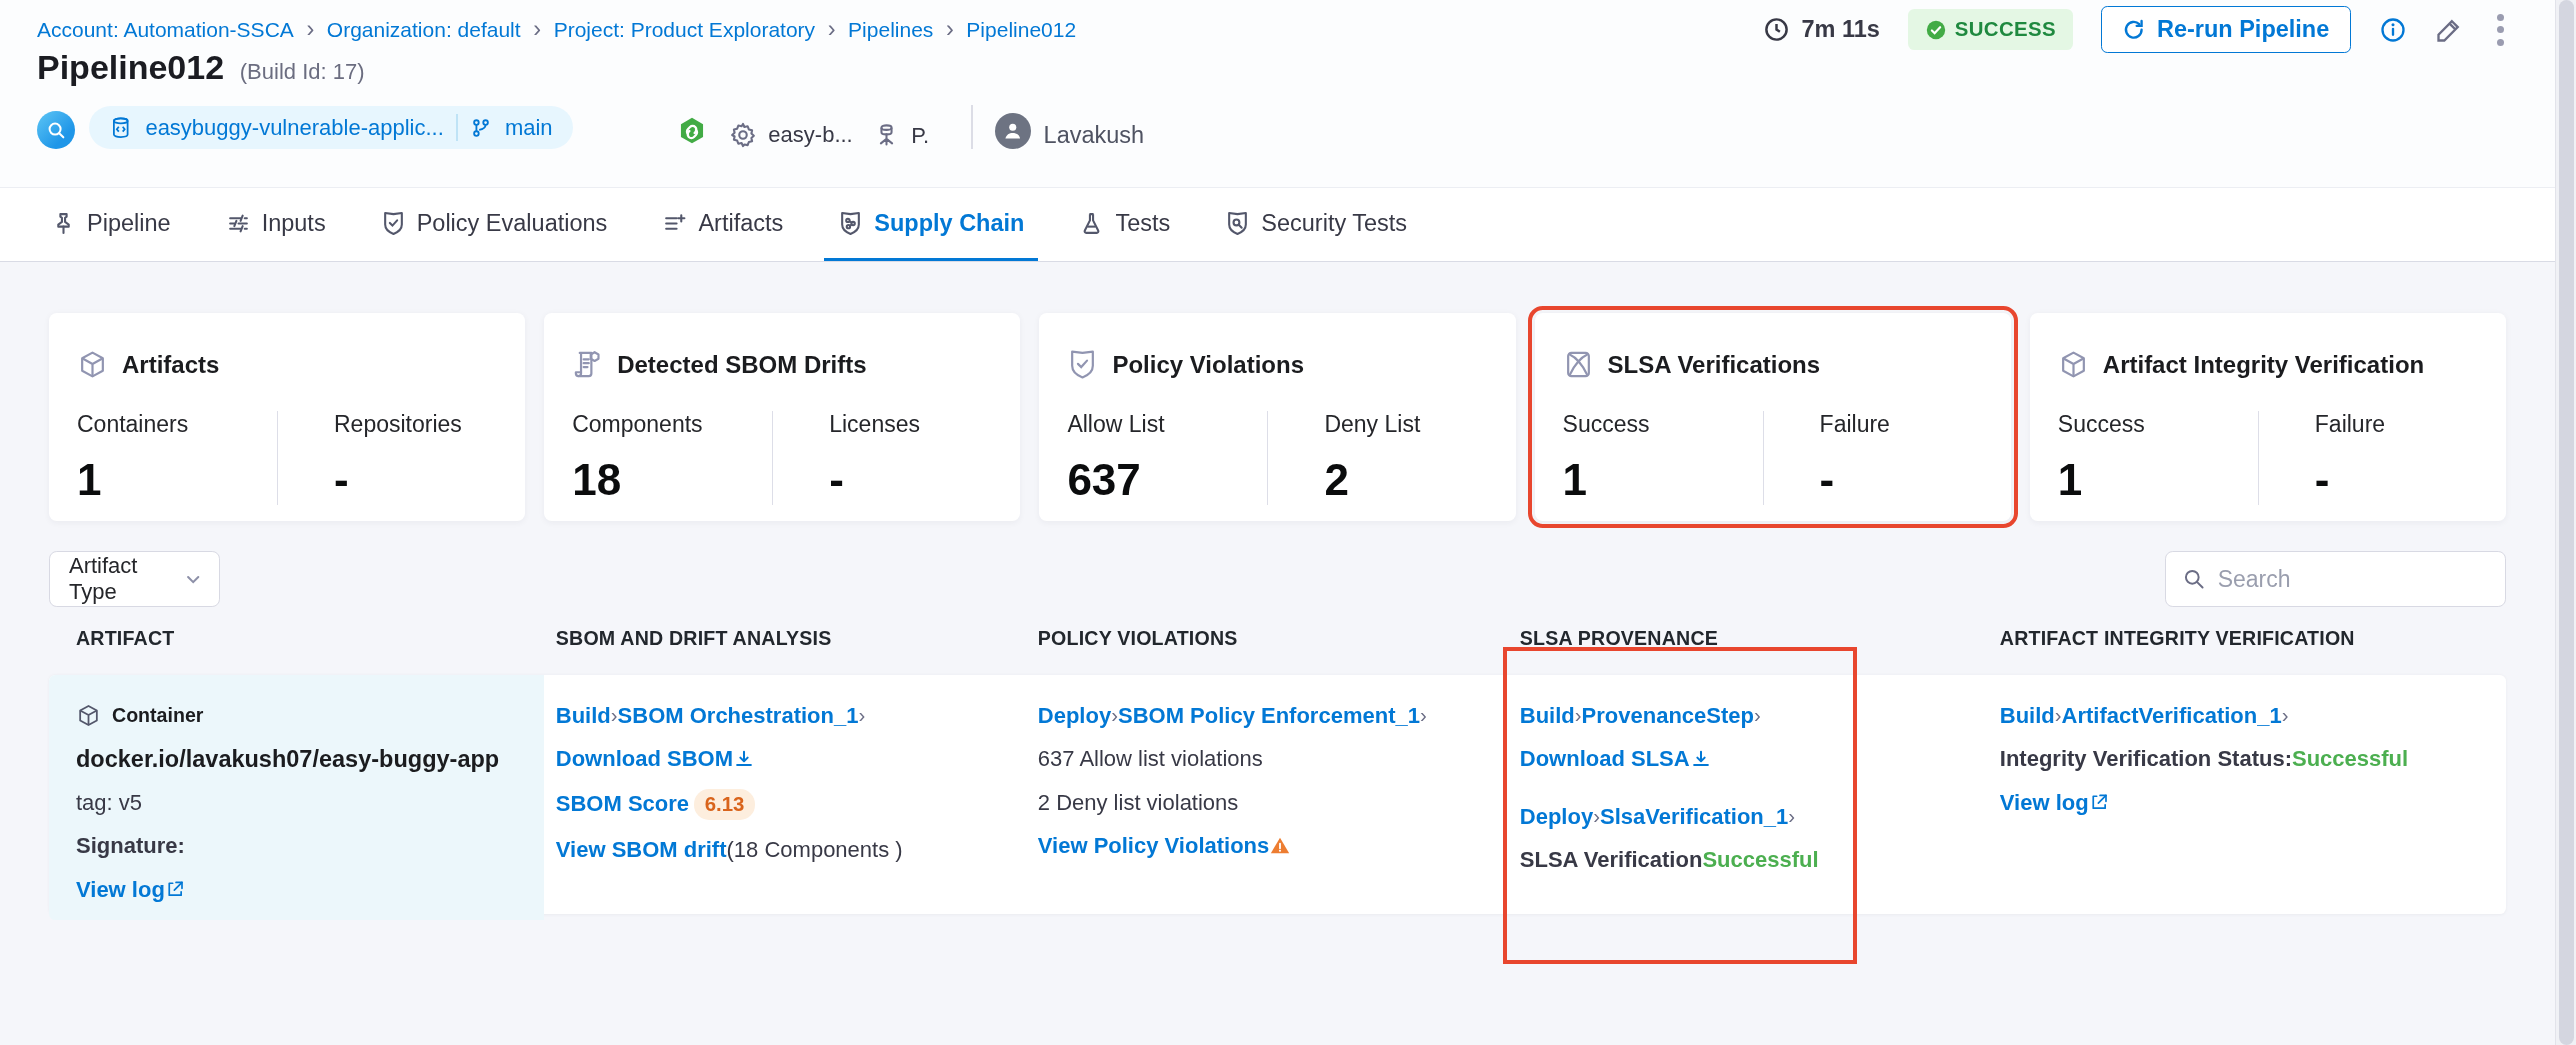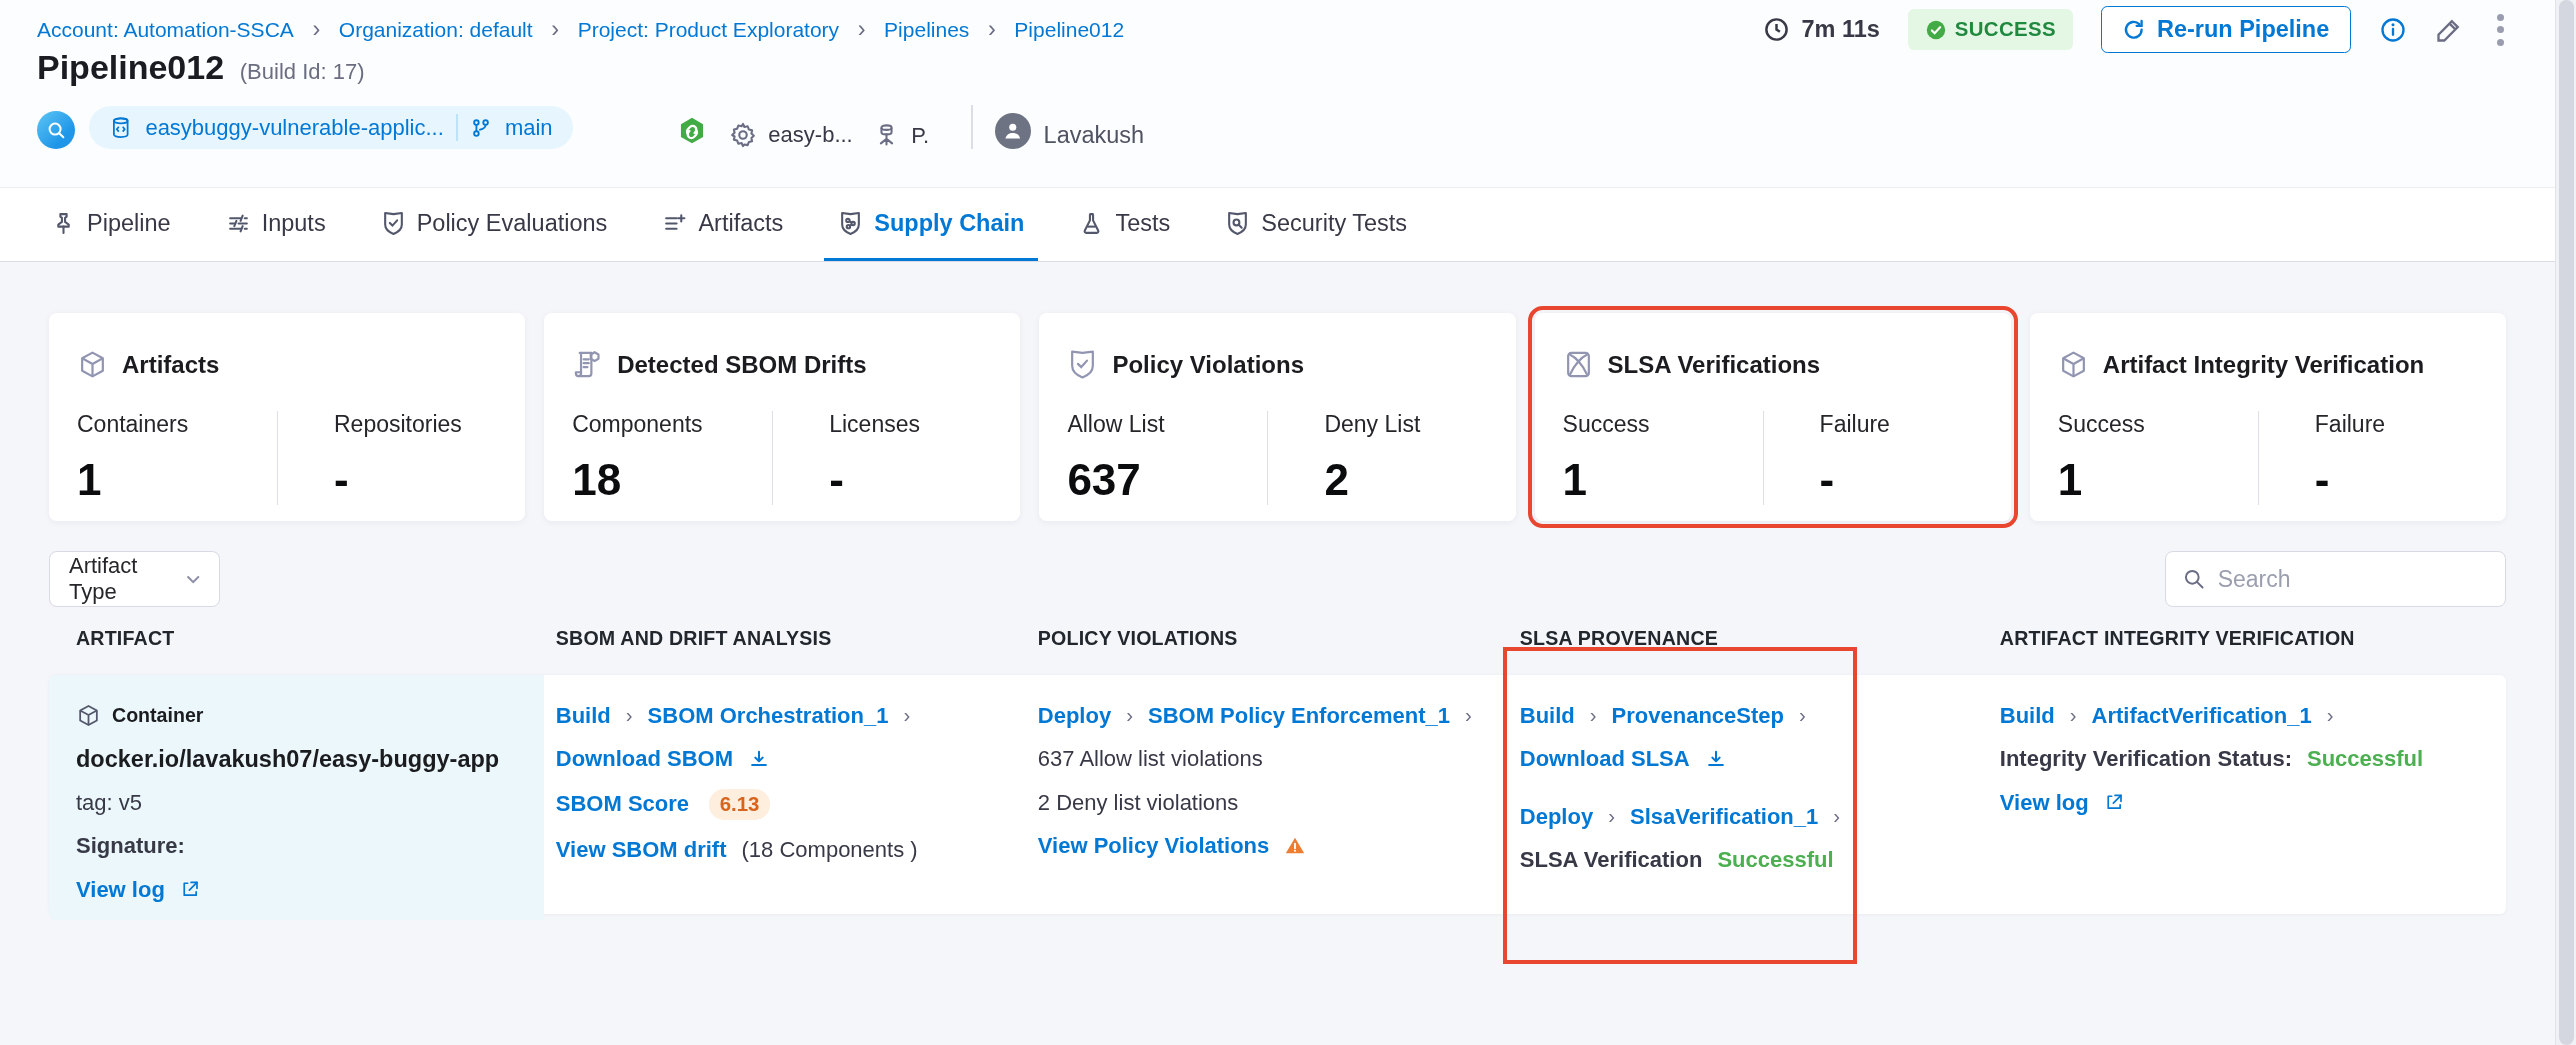--- a/index.html
+++ b/index.html
@@ -3,21 +3,21 @@
 <meta charset="utf-8">
 <style>
   * { margin:0; padding:0; box-sizing:border-box; }
   html,body { background:#e9ebf1; }
   body { font-family:"Liberation Sans","DejaVu Sans",sans-serif; color:#22272d; }
   #page { position:relative; width:2576px; height:1045px; background:#f5f6fa; overflow:hidden; }
 
   
   .topbar { position:relative; background:#fcfdfe; border-bottom:0.8px solid #eceef3; padding:0 0 0 37px; height:188px; }
   .crumb-row { display:flex; align-items:center; padding-top:25px; height:34px; }
-  .crumbs { display:flex; align-items:center; gap:17px; font-size:21px; }
+  .crumbs { display:flex; align-items:center; gap:11px; font-size:21px; }
   .crumb { color:#0278d5; cursor:pointer; white-space:nowrap; }
   .crumb-sep { color:#6b6d85; font-size:23.5px; padding:0 1.6px; }
   .top-actions { margin-left:auto; display:flex; align-items:center; gap:28px; padding-right:72px; }
   .duration { display:flex; align-items:center; gap:11px; font-size:23.5px; font-weight:700; color:#383946; }
   .status-badge { display:flex; align-items:center; gap:7.8px; background:#e4f7e4; color:#1f893f;
     font-size:20.4px; font-weight:700; letter-spacing:0.4px; padding:9.4px 17px; border-radius:6.3px; }
   .rerun-btn { display:flex; align-items:center; gap:11px; border:1.6px solid #0278d5; color:#0278d5;
     background:#fff; font-size:23.5px; font-weight:600; padding:9.4px 20.4px; border-radius:6.3px; cursor:pointer; }
   .icon-btn { background:none; border:none; cursor:pointer; display:flex; align-items:center; }
   .kebab { display:flex; flex-direction:column; gap:5.5px; margin-left:6.3px; }
@@ -70,21 +70,21 @@
   .search-box input::placeholder { color:#9a9eae; }
 
   
   .tbl-head { display:grid; grid-template-columns:495px 482px 482px 480px 1fr; margin-top:20px; }
   .tbl-head .th { font-size:19.6px; font-weight:700; color:#22272d; letter-spacing:0.2px; padding-left:11.8px; }
   .tbl-head .th:first-child { padding-left:27px; }
   .tbl-row { display:grid; grid-template-columns:495px 482px 482px 480px 1fr; background:#fff; border-radius:6.3px;
     margin-top:25px; height:239px; box-shadow:0 0.8px 3.1px rgba(40,41,61,.05); }
   .cell { padding:27px 15.7px 0 11.8px; font-size:22px; }
   .cell-artifact { background:#ecf7fb; border-radius:6.3px 0 0 6.3px; padding-left:27px; }
-  .cline { display:flex; align-items:center; gap:15px; margin-bottom:16.5px; min-height:27px; }
+  .cline { display:flex; align-items:center; gap:0; margin-bottom:16.5px; min-height:27px; }
   .type-row { gap:11px; color:#1b1c1f; font-weight:700; font-size:19.6px; }
   .type-row svg { color:#53576b; }
   .img-name { font-size:23.5px; font-weight:700; color:#1b1c1f; }
   .plain { color:#383946; }
   .lnk { color:#0278d5; font-weight:600; cursor:pointer; white-space:nowrap; }
   .chev { color:#6b6d85; font-size:20.4px; font-weight:400; }
   .sig-pill { background:#f2f2f9; border-radius:6.3px; padding:6.3px 15.7px; font-size:21px; font-weight:600; color:#25262a; margin-left:11px; }
   .score-badge { background:#fdeede; color:#d9641c; font-weight:700; font-size:20.4px; border-radius:15px; padding:3.9px 11px; margin-left:4.7px; }
   .muted-dark { color:#383946; }
   .ok-green { color:#4caf50; font-weight:600; }

